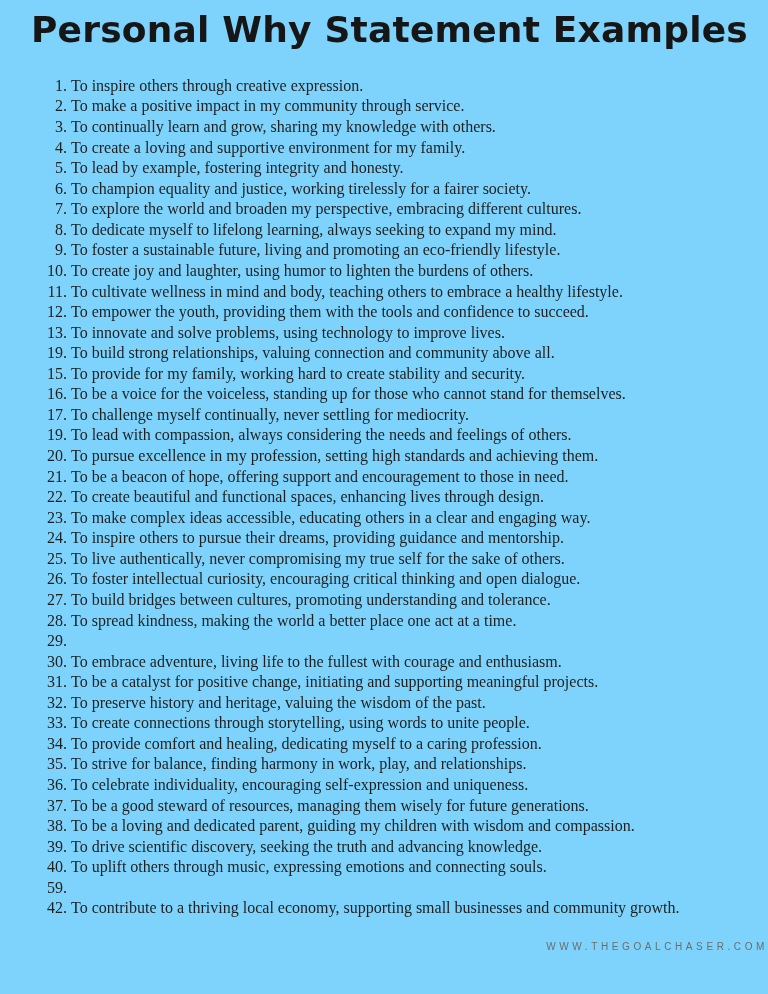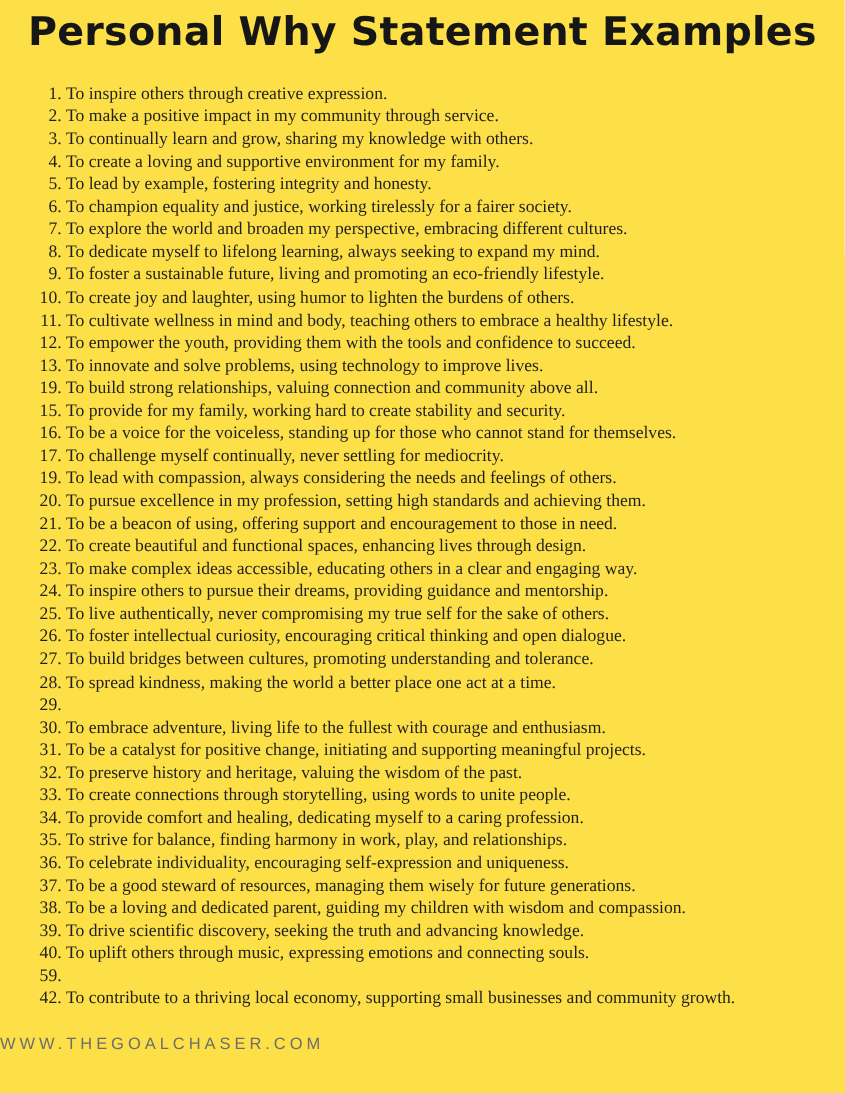--- a/index.html
+++ b/index.html
@@ -4,25 +4,26 @@
 <style>
   html, body {
     margin: 0;
     padding: 0;
     background: #ffffff;
     width: 768px;
   }
   .page {
     width: 768px;
     height: 994px;
-    background: #fde047;
+    background: #7dd3fc;
     overflow: hidden;
     font-family: "Liberation Serif", serif;
     color: #1f1f1f;
     box-sizing: border-box;
+    padding-left: 11px;
   }
   .title {
     margin: 8px 12px 0 12px;
     text-align: center;
     font-family: "DejaVu Sans", sans-serif;
     font-weight: 800;
     font-size: 36px;
     line-height: 1.22;
     letter-spacing: 0.2px;
     color: #161616;
@@ -47,23 +48,23 @@
     text-align: right;
     padding-right: 4px;
     box-sizing: border-box;
   }
   ol.statements .text {
     white-space: nowrap;
     font-family: Liberation Serif, serif;
   }
   .site-footer {
     margin-top: 22px;
-    text-align: left;
+    text-align: right;
     font-family: "Liberation Sans", sans-serif;
-    font-size: 15px;
+    font-size: 10px;
     letter-spacing: 3.6px;
     color: #6d6d6d;
   }
 </style>
 </head>
 <body>
 
 <div class="page">
   <h1 class="title">Personal Why Statement Examples</h1>
   <ol class="statements" id="statements-list">
@@ -138,21 +139,21 @@
       <li>
         <span class="num">19.</span>
         <span class="text">To lead with compassion, always considering the needs and feelings of others.</span>
       </li>
       <li>
         <span class="num">20.</span>
         <span class="text">To pursue excellence in my profession, setting high standards and achieving them.</span>
       </li>
       <li>
         <span class="num">21.</span>
-        <span class="text">To be a beacon of using, offering support and encouragement to those in need.</span>
+        <span class="text">To be a beacon of hope, offering support and encouragement to those in need.</span>
       </li>
       <li>
         <span class="num">22.</span>
         <span class="text">To create beautiful and functional spaces, enhancing lives through design.</span>
       </li>
       <li>
         <span class="num">23.</span>
         <span class="text">To make complex ideas accessible, educating others in a clear and engaging way.</span>
       </li>
       <li>

